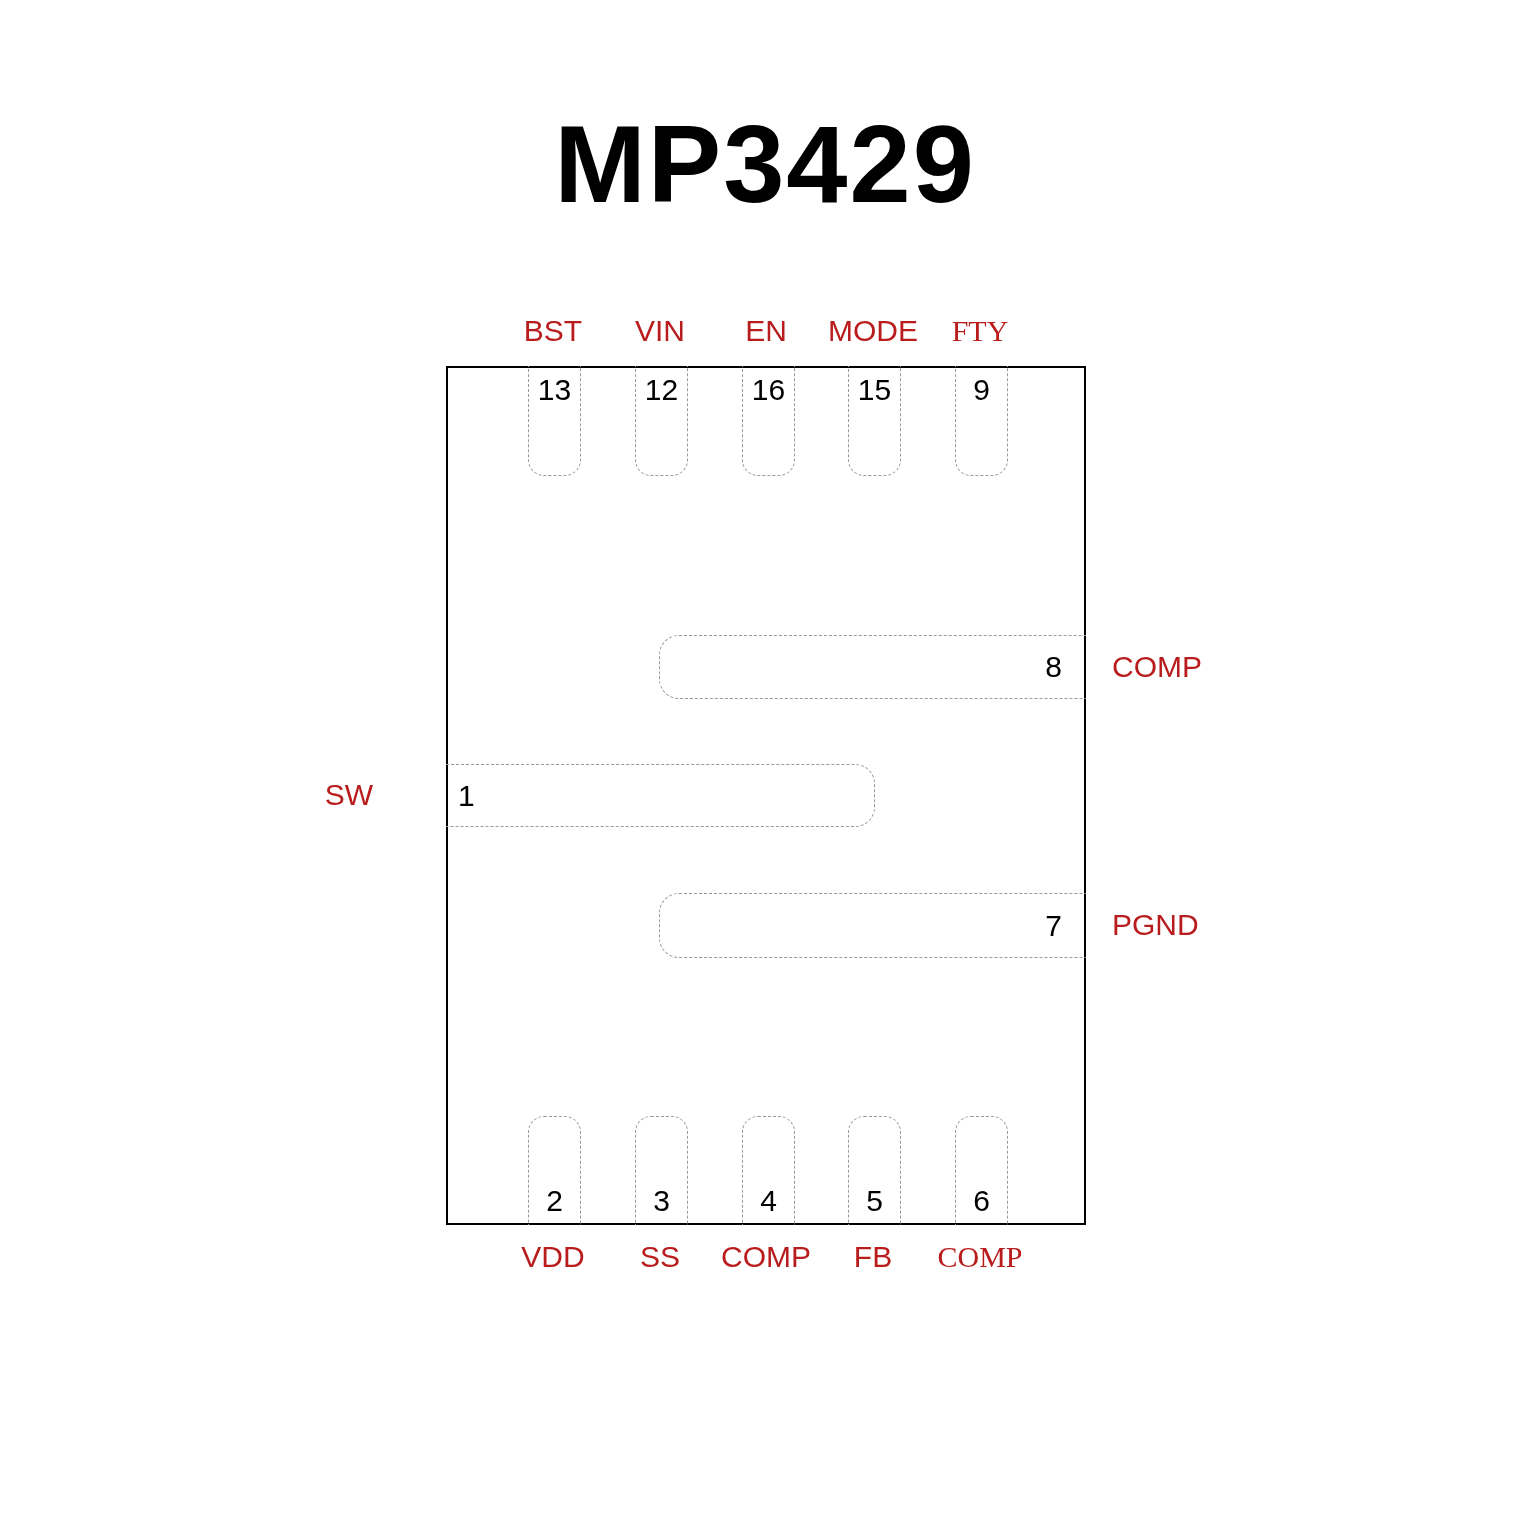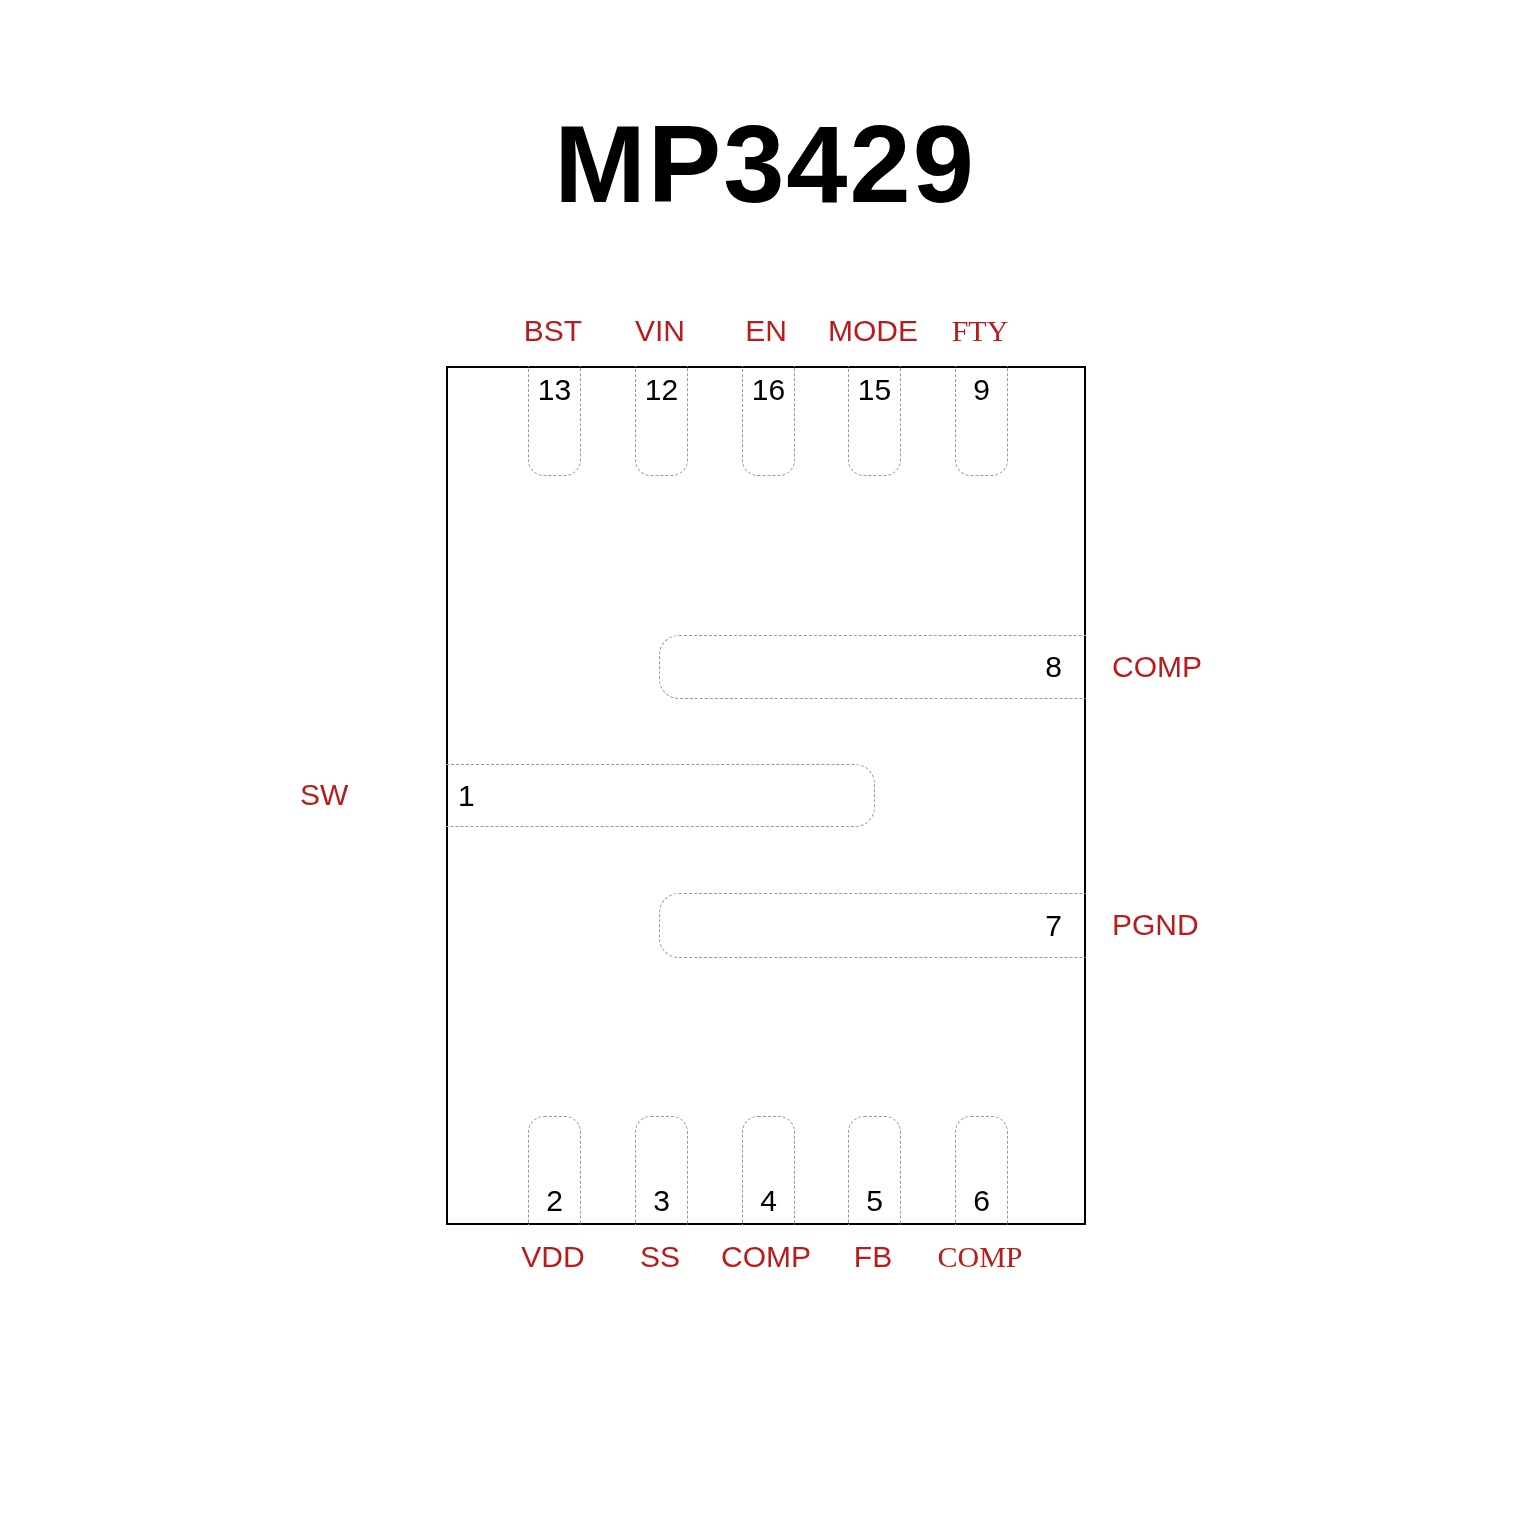--- a/index.html
+++ b/index.html
@@ -117,21 +117,21 @@
   }
   .lx-1 { left: 553px; }
   .lx-2 { left: 660px; }
   .lx-3 { left: 766px; }
   .lx-4 { left: 873px; }
   .lx-5 { left: 980px; font-family: Liberation Serif, serif; }
   .label-sw {
     left: 300px;
     top: 778px;
     width: 98px;
-    text-align: left;
+    text-align: center;
   }
   .label-vout {
     left: 1112px;
     top: 650px;
   }
   .label-pgnd {
     left: 1112px;
     top: 908px;
   }
 </style>

